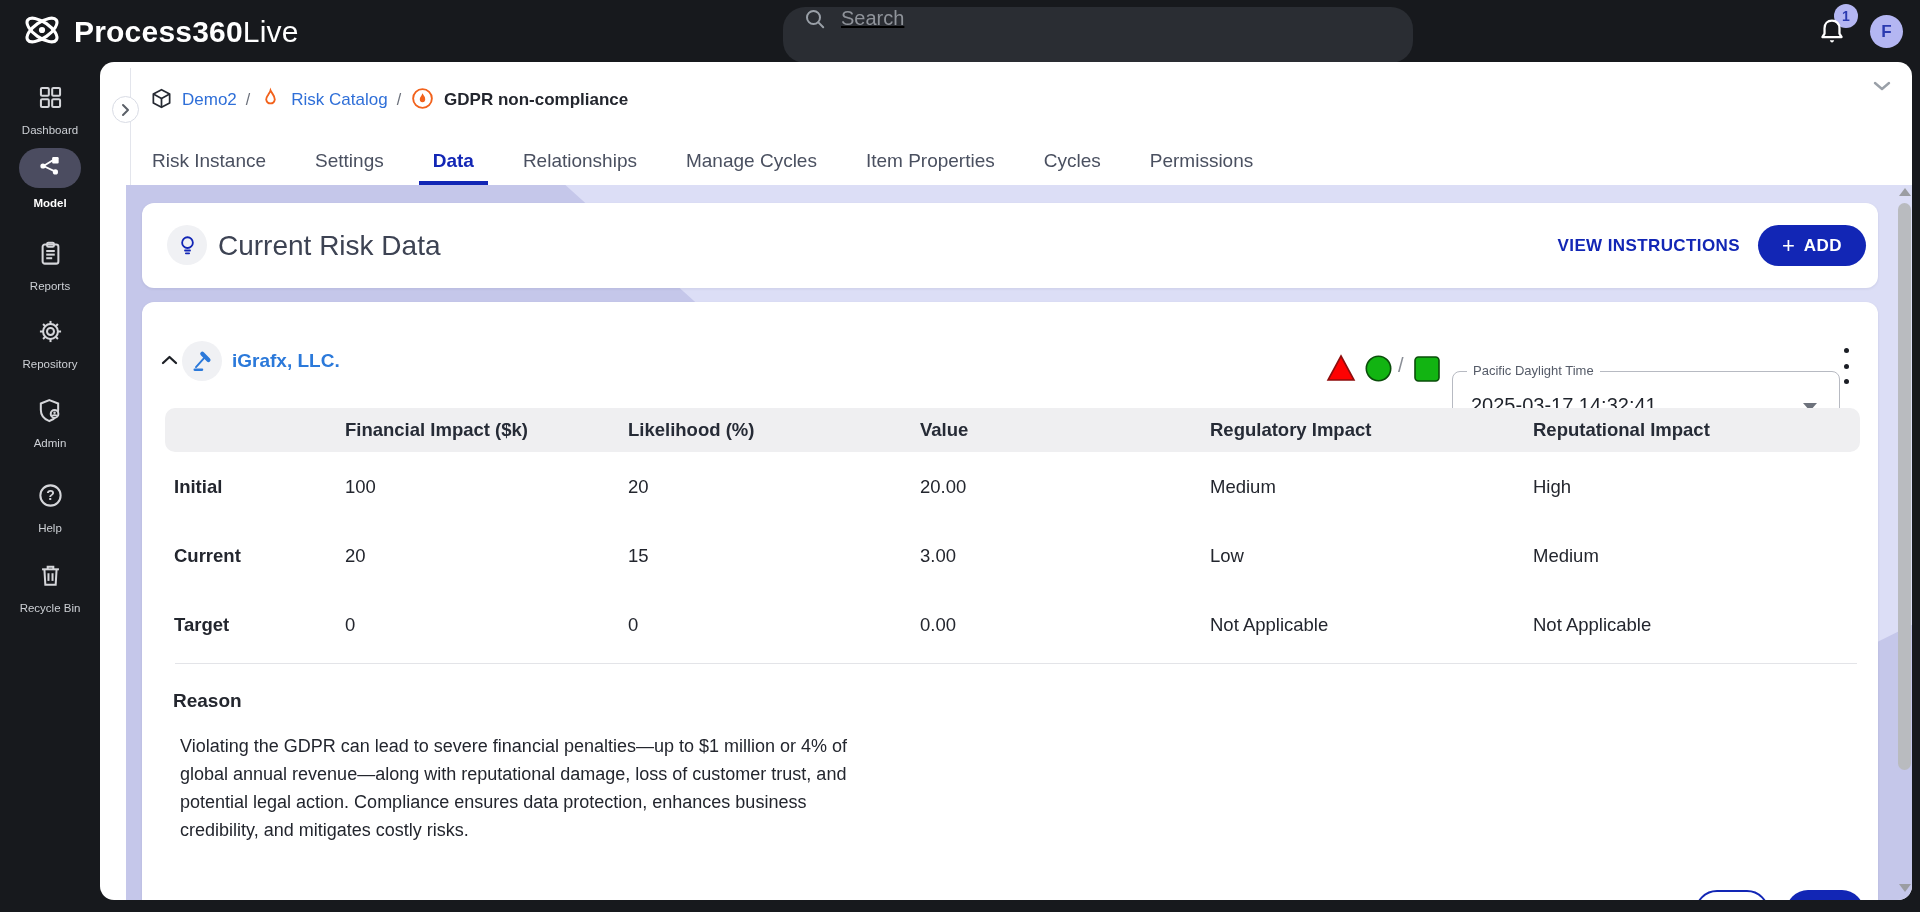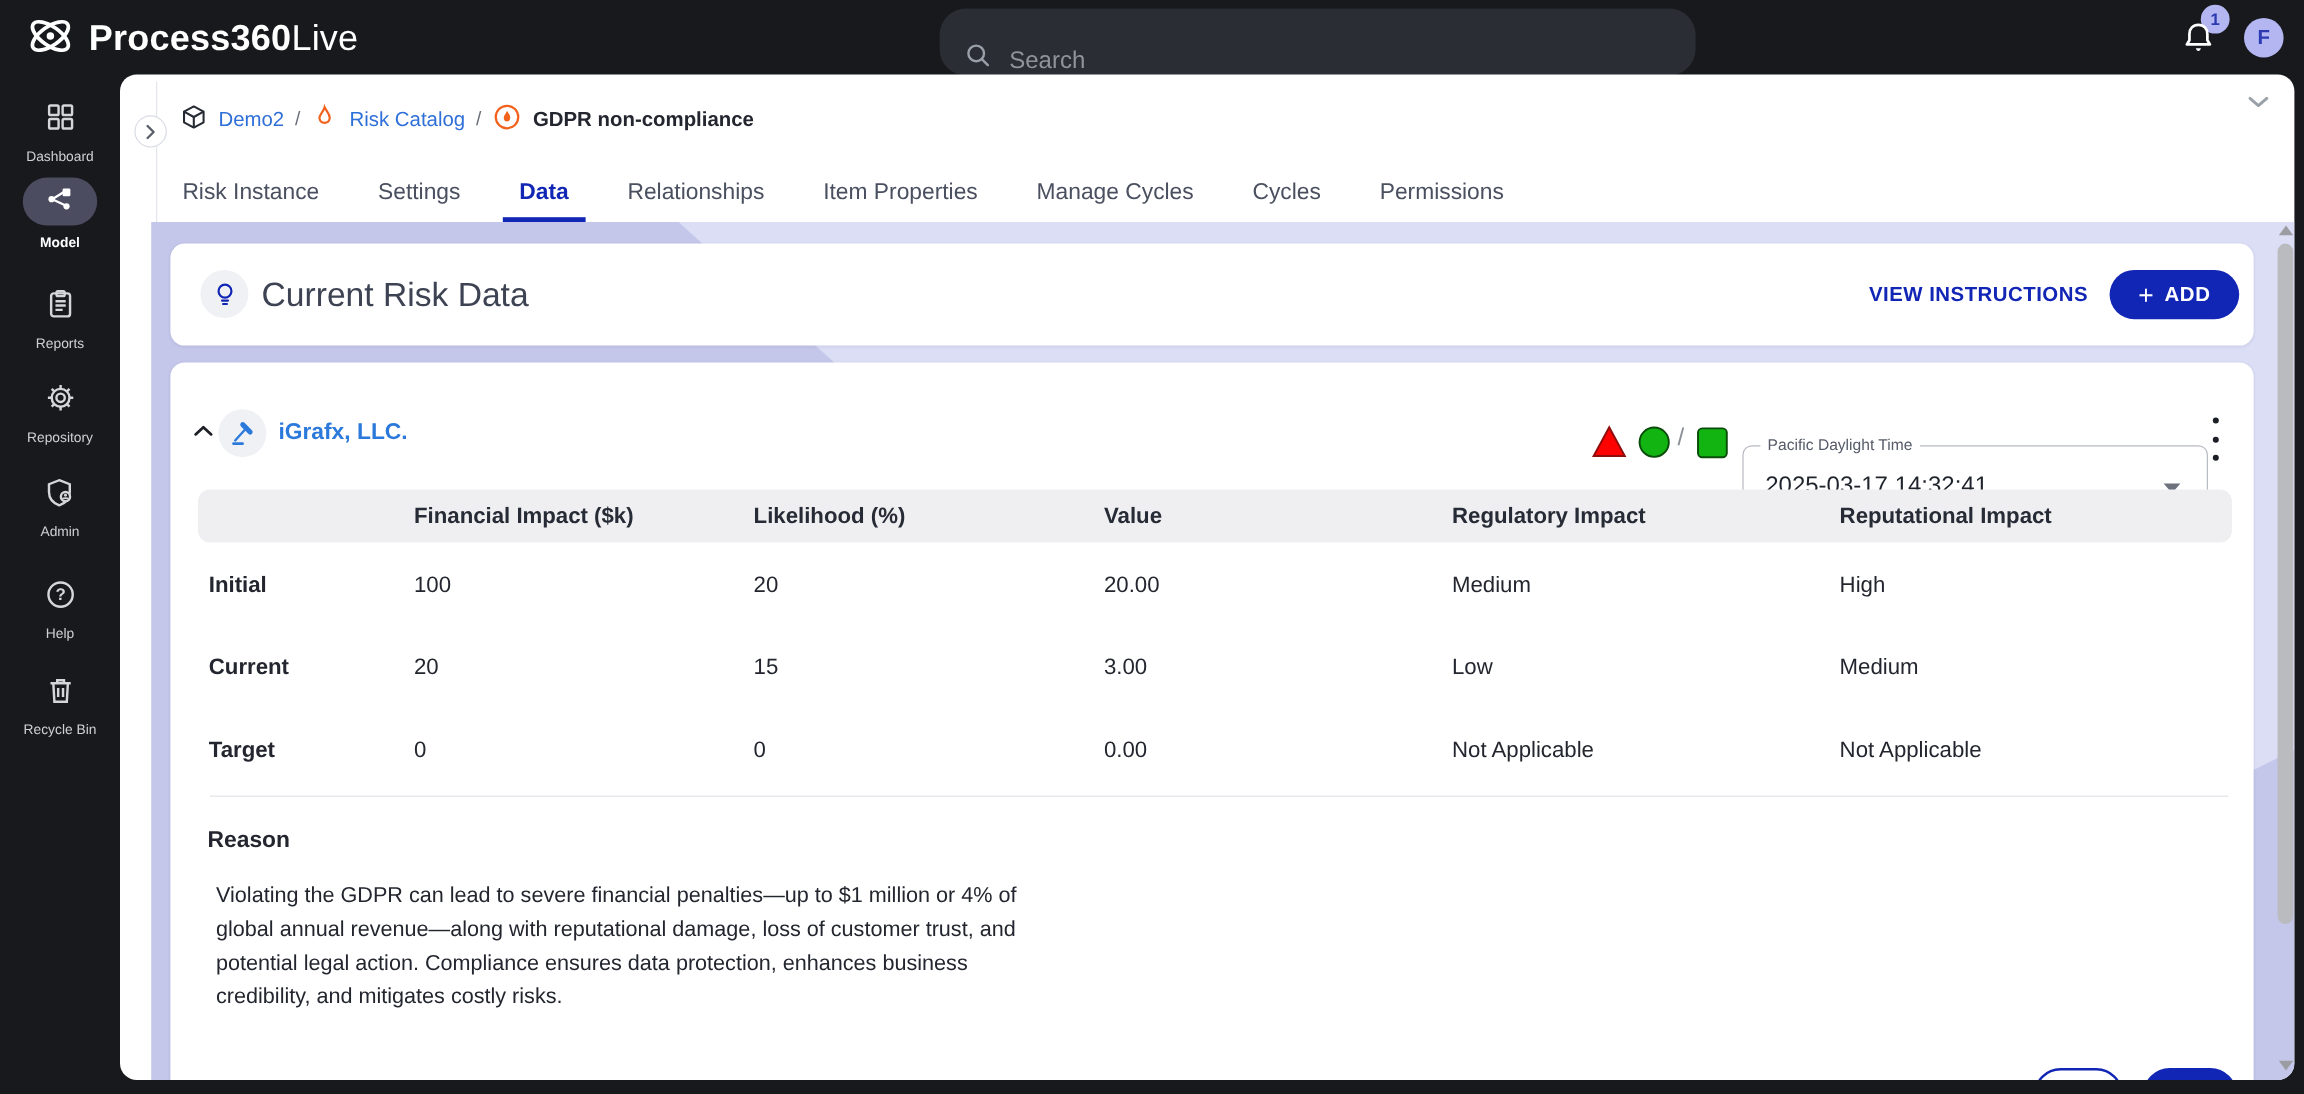--- a/index.html
+++ b/index.html
@@ -5,21 +5,21 @@
   * { margin:0; padding:0; box-sizing:border-box; }
   html,body { width:1920px; height:912px; overflow:hidden; }
   body { background:#17191d; font-family:"Liberation Sans","DejaVu Sans",sans-serif; position:relative; }
 
   
   .topbar { position:absolute; left:0; top:0; width:1920px; height:62px; background:#17191d;padding-left:18px; }
   .logo-group { position:absolute; left:20px; top:8px; display:flex; align-items:center; gap:10px; cursor:pointer; }
   .logo-text { font-size:30px; color:#ffffff; letter-spacing:0.2px; }
   .logo-text .b { font-weight:800; }
   .logo-text .l { font-weight:300; }
-  .search { position:absolute; left:783px; top:7px; width:630px; height:56px; background:#2a2d33; border-radius:22px; display:flex; align-items:flex-end; padding-left:20px; gap:14px; cursor:text; }
+  .search { position:absolute; left:783px; top:7px; width:630px; height:56px; background:#2a2d33; border-radius:22px; display:flex; align-items:flex-start; padding-left:20px; gap:14px; cursor:text;text-decoration:underline; }
   .search-ph { color:#8f939a; font-size:20px; }
   .bell-wrap { position:absolute; left:1808px; top:2px; width:58px; height:56px; cursor:pointer; }
   .badge { position:absolute; left:26px; top:2px; width:24px; height:24px; border-radius:50%; background:#b4b6f2; color:#2b3ab0; font-size:14px; font-weight:700; display:flex; align-items:center; justify-content:center; }
   .bell-svg { position:absolute; left:8px; top:14px; }
   .avatar { position:absolute; left:1870px; top:15px; width:33px; height:33px; border-radius:50%; background:#b4b6f2; color:#2b3ab0; font-size:17px; font-weight:600; display:flex; align-items:center; justify-content:center; cursor:pointer; }
 
   
   .sidebar { position:absolute; left:0; top:62px; width:100px; height:850px; background:#17191d; }
   .sb-item { position:absolute; left:0; width:100px; display:flex; flex-direction:column; align-items:center; cursor:pointer; }
   .sb-label { margin-top:9px; font-size:11.5px; color:#cdd0d5; }
@@ -258,22 +258,22 @@
     <svg width="20" height="12" viewBox="0 0 20 12" fill="none">
         <polyline points="3,3 10,9 17,3" stroke="#9aa0a8" stroke-width="2.4" stroke-linecap="round" stroke-linejoin="round"></polyline>
       </svg>
   </span>
 
   <div class="tabs">
     <div class="tab">Risk Instance</div>
     <div class="tab">Settings</div>
     <div class="tab active">Data</div>
     <div class="tab">Relationships</div>
+    <div class="tab">Manage Cycles</div>
     <div class="tab">Item Properties</div>
-    <div class="tab">Manage Cycles</div>
     <div class="tab">Cycles</div>
     <div class="tab">Permissions</div>
   </div>
 
   <div class="content-bg"></div>
 
   <div class="card1">
     <div class="bulb-circle">
       <svg width="23" height="23" viewBox="0 0 24 24" fill="none" stroke="#1226b5" stroke-width="1.9" stroke-linecap="round">
         <circle cx="12" cy="9" r="5.6"></circle>

